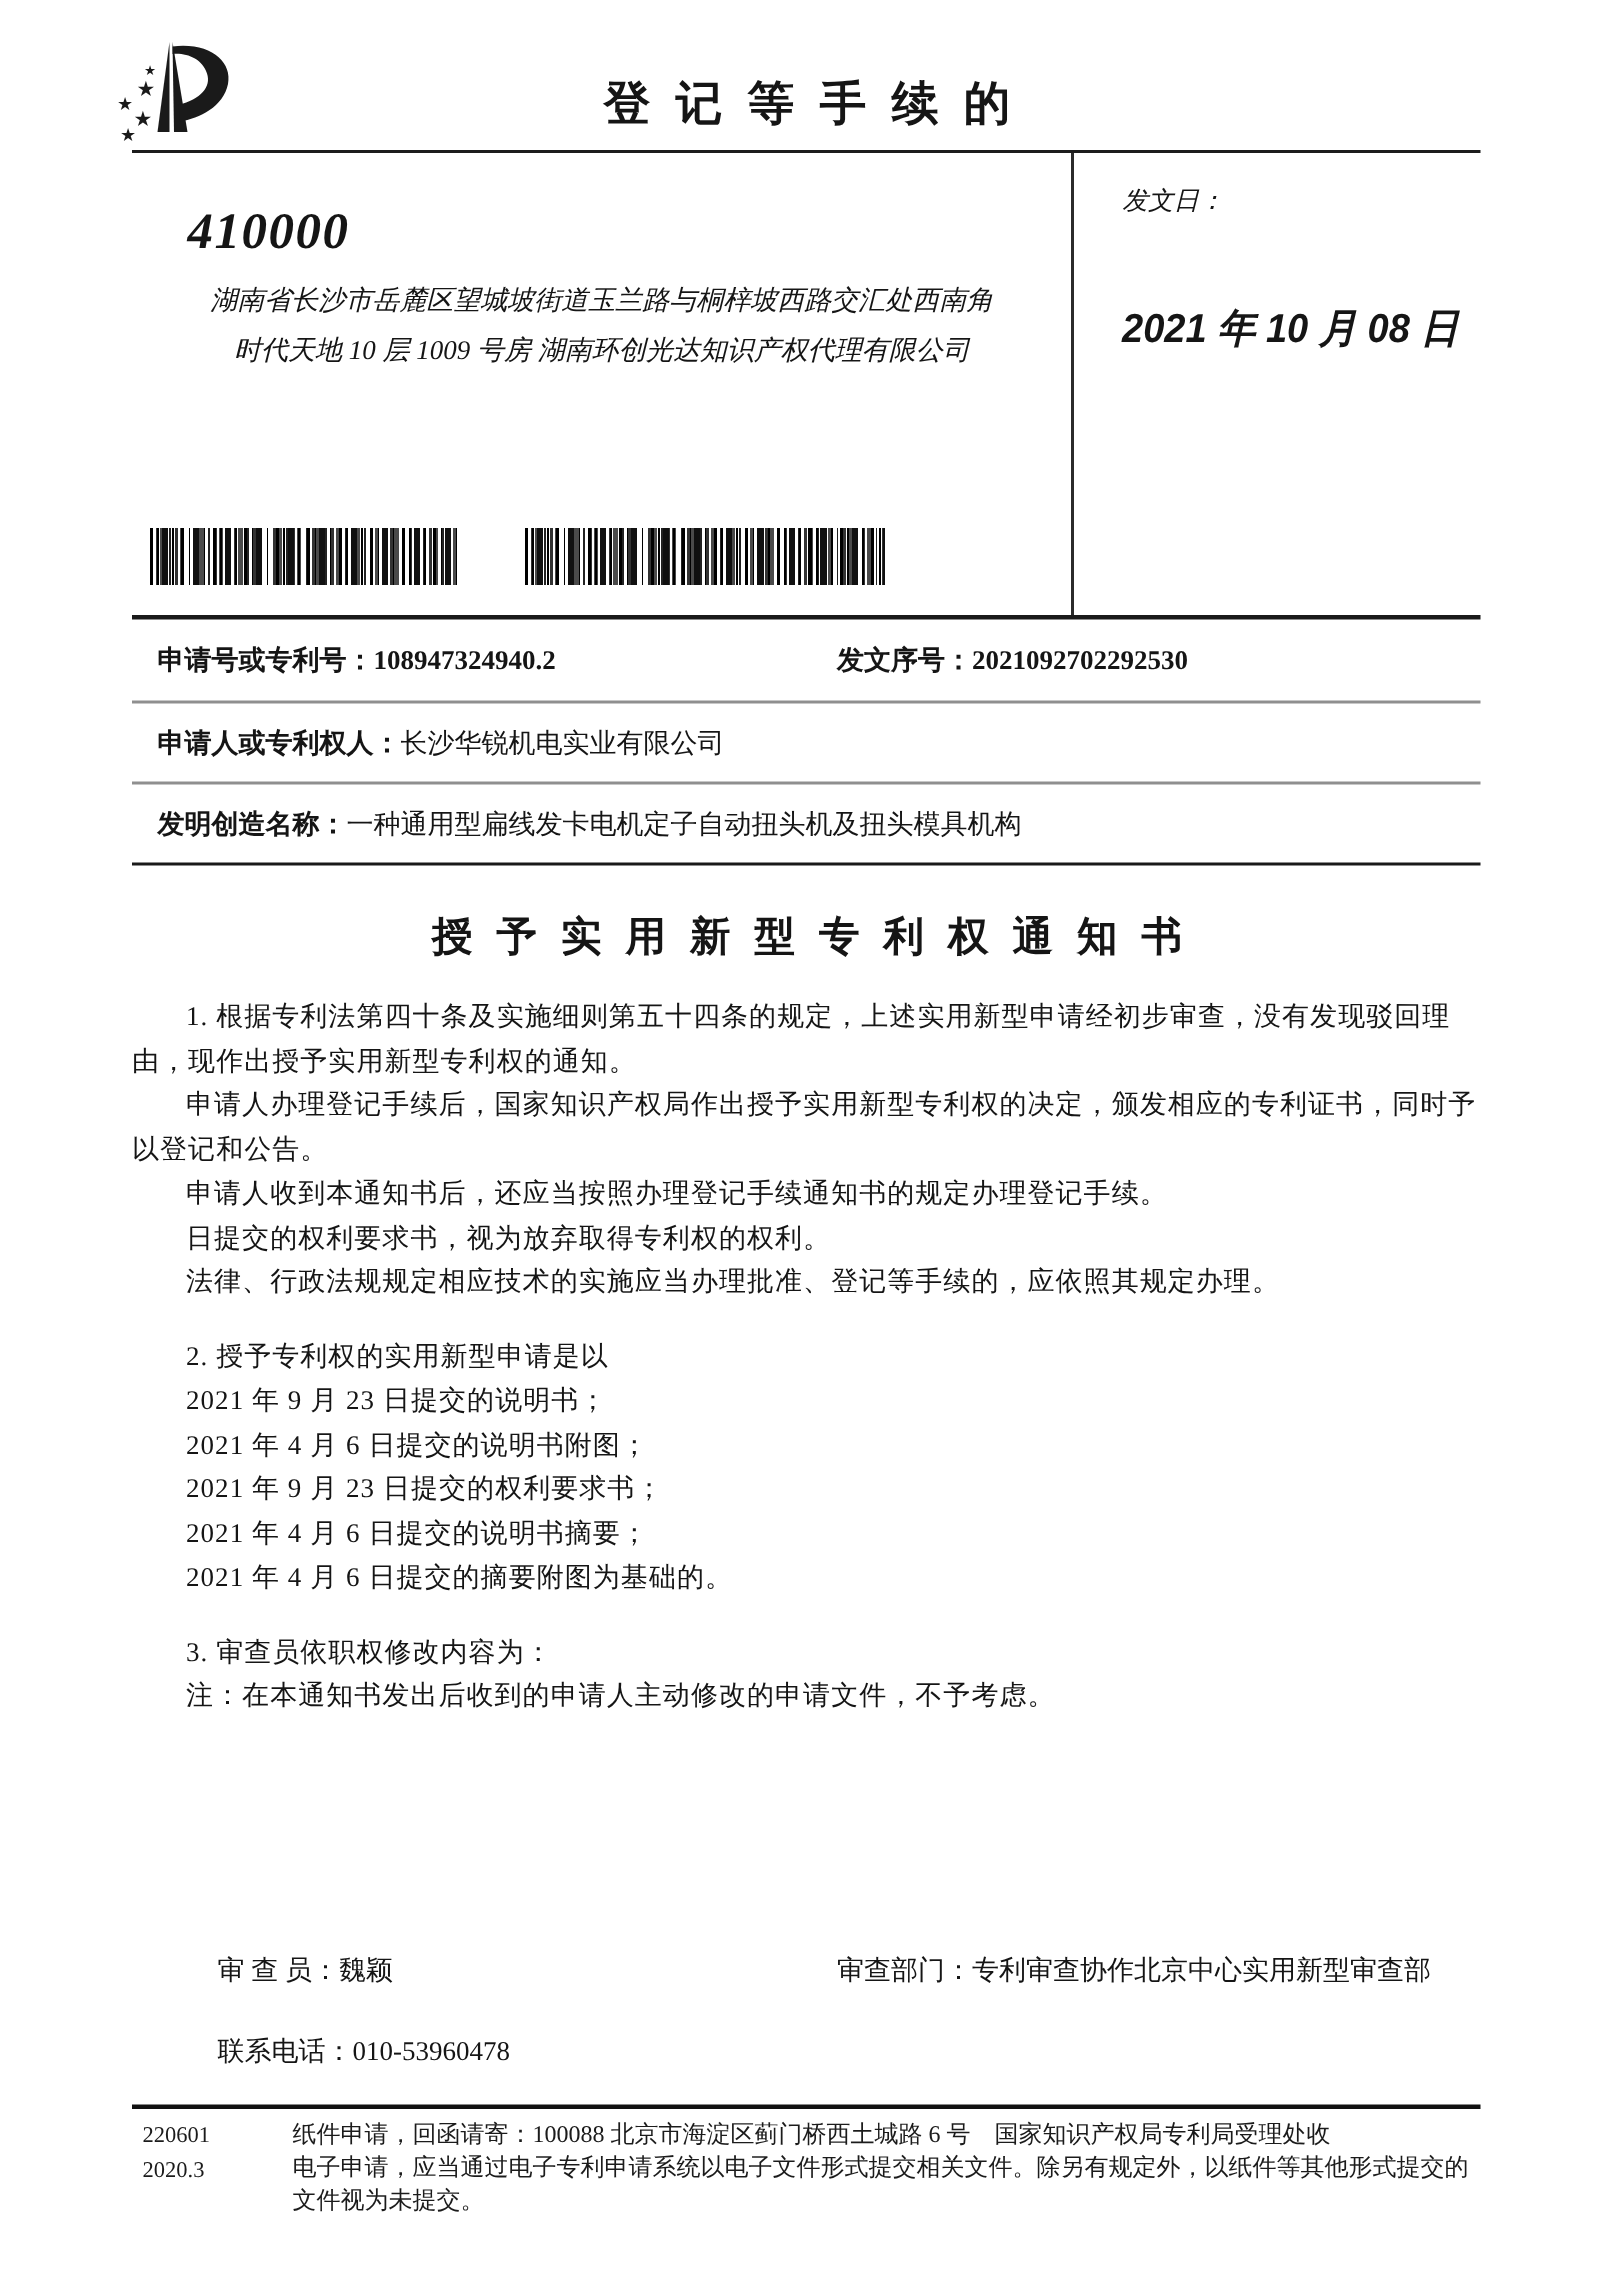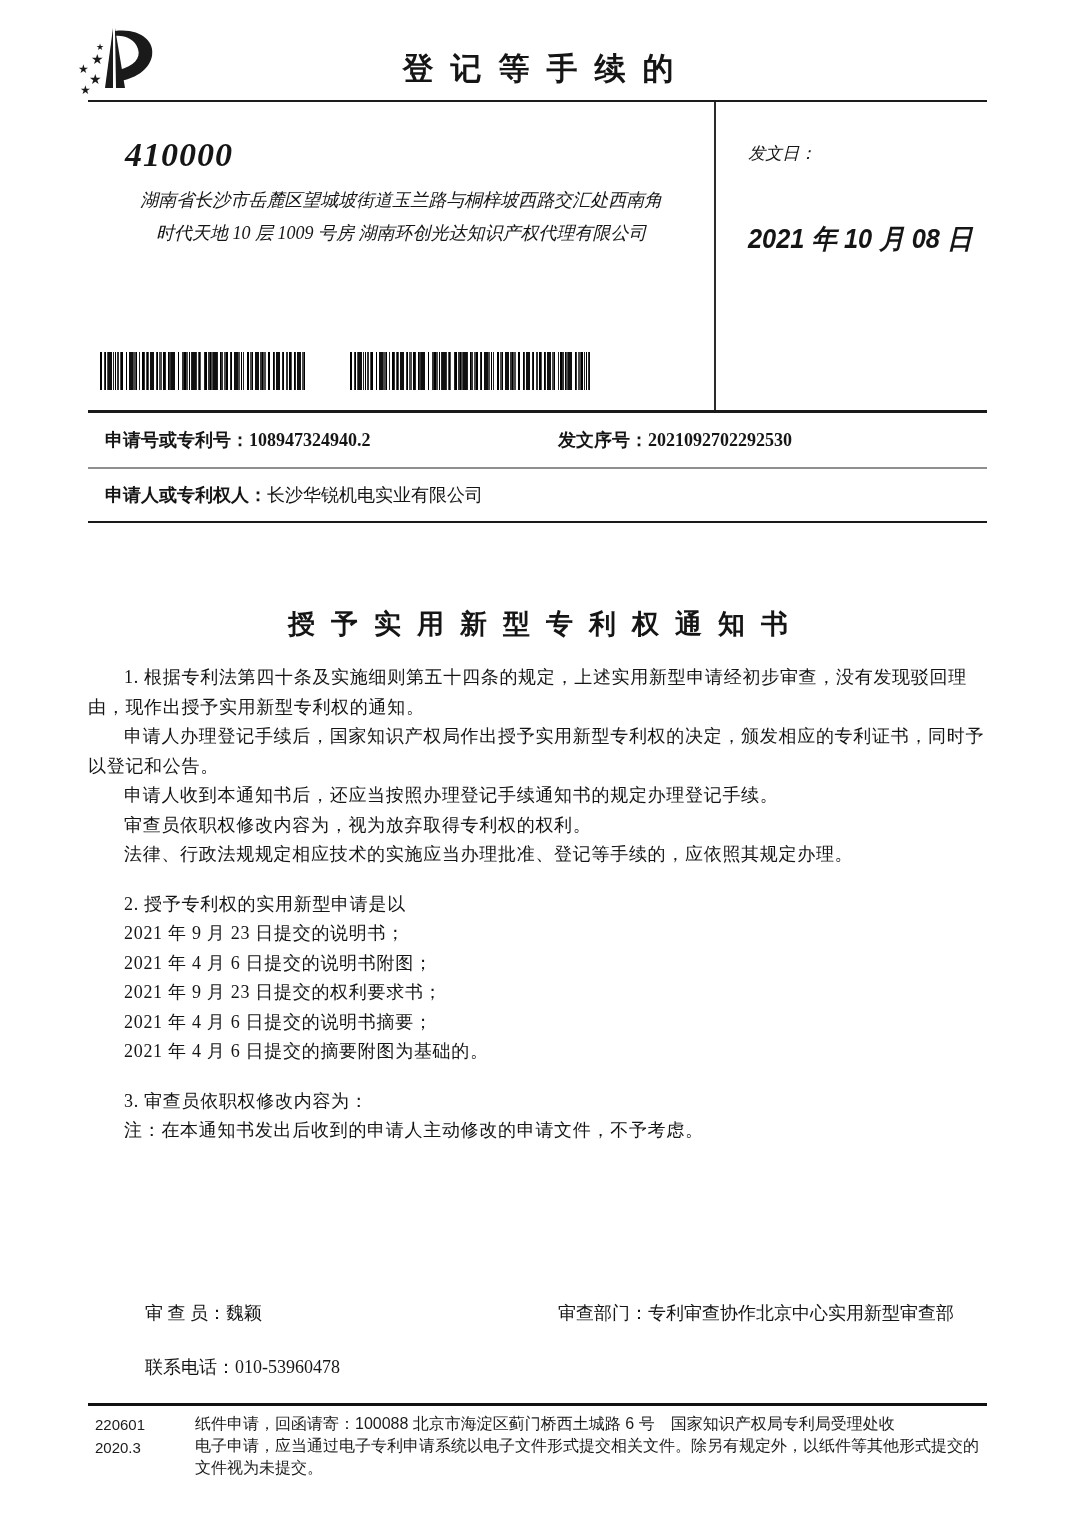--- a/index.html
+++ b/index.html
@@ -11,21 +11,21 @@
   
   .logo{position:absolute;top:24px;left:58px;width:140px;height:86px;}
   .agency-title{
     position:absolute;top:48px;left:88px;width:900px;text-align:center;
     font-size:31px;font-weight:bold;letter-spacing:17px;text-indent:17px;white-space:nowrap;
   }
   .top-rule{position:absolute;top:100px;left:88px;width:899px;height:0;border-top:2px solid #1c1c1c;}
   
   .header-block{position:absolute;top:102px;left:88px;width:899px;height:308px;display:flex;font-style:italic;}
   .hb-left{position:relative;width:639px;}
-  .hb-right{position:relative;flex:1;border-left:2px solid #2b2b2b;box-sizing:border-box;padding:40px 0 0 32px;}
+  .hb-right{position:relative;flex:1;border-left:2px solid #2b2b2b;box-sizing:border-box;padding:20px 0 0 32px;}
   .postal{margin:34px 0 0 37px;font-size:34px;font-weight:bold;letter-spacing:1px;}
   .addr{margin-top:10px;text-align:center;font-size:18px;line-height:33px;}
   .dispatch-label{font-size:17px;}
   .dispatch-date{
     margin-top:56px;font-size:27px;font-weight:600;white-space:nowrap;
     font-family:"Liberation Sans","DejaVu Sans",sans-serif;
     transform:scaleX(.94);transform-origin:left center;
   }
   
   .barcode{
@@ -63,21 +63,21 @@
   .body-text p{margin:0;text-indent:2em;}
   .gap{height:20px;}
   
   .signoff{position:absolute;top:1301px;left:88px;width:900px;font-size:18px;}
   .sign-row{position:relative;height:30px;}
   .sign-examiner{position:absolute;left:57px;white-space:nowrap;}
   .sign-dept{position:absolute;left:470px;white-space:nowrap;}
   .sign-phone{position:absolute;top:54px;left:57px;white-space:nowrap;}
   
   .footer{position:absolute;top:1403px;left:88px;width:899px;border-top:3px solid #111;
-    font-family:Liberation Sans, sans-serif;}
+    font-family:Liberation Serif, serif;}
   .footer-inner{display:flex;padding-top:7px;}
   .f-codes{width:107px;box-sizing:border-box;padding-left:7px;font-size:15px;line-height:23px;color:#1b1b1b;}
   .f-text{flex:1;font-size:16px;line-height:22px;color:#1b1b1b;}
   .f-text p{margin:0;}
 </style>
 </head>
 <body>
 
 <div class="page">
 
@@ -119,29 +119,33 @@
       <span class="fvalue bold">108947324940.2</span>
       <span class="fcol2">
         <span class="flabel">发文序号：</span>
         <span class="fvalue bold">2021092702292530</span>
       </span>
     </div>
     <div class="frow">
       <span class="flabel">申请人或专利权人：</span>
       <span class="fvalue">长沙华锐机电实业有限公司</span>
     </div>
+    <div class="frow">
+      <span class="flabel">发明创造名称：</span>
+      <span class="fvalue">一种通用型扁线发卡电机定子自动扭头机及扭头模具机构</span>
+    </div>
   </div>
 
   <div class="notice-title">授予实用新型专利权通知书</div>
 
   <div class="body-text">
     <p>1. 根据专利法第四十条及实施细则第五十四条的规定，上述实用新型申请经初步审查，没有发现驳回理由，现作出授予实用新型专利权的通知。</p>
     <p>申请人办理登记手续后，国家知识产权局作出授予实用新型专利权的决定，颁发相应的专利证书，同时予以登记和公告。</p>
     <p>申请人收到本通知书后，还应当按照办理登记手续通知书的规定办理登记手续。</p>
-    <p>审查员依职权修改内容为，视为放弃取得专利权的权利。</p>
+    <p>日提交的权利要求书，视为放弃取得专利权的权利。</p>
     <p>法律、行政法规规定相应技术的实施应当办理批准、登记等手续的，应依照其规定办理。</p>
     <div class="gap"></div>
     <p>2. 授予专利权的实用新型申请是以</p>
     <p>2021 年 9 月 23 日提交的说明书；</p>
     <p>2021 年 4 月 6 日提交的说明书附图；</p>
     <p>2021 年 9 月 23 日提交的权利要求书；</p>
     <p>2021 年 4 月 6 日提交的说明书摘要；</p>
     <p>2021 年 4 月 6 日提交的摘要附图为基础的。</p>
     <div class="gap"></div>
     <p>3. 审查员依职权修改内容为：</p>

